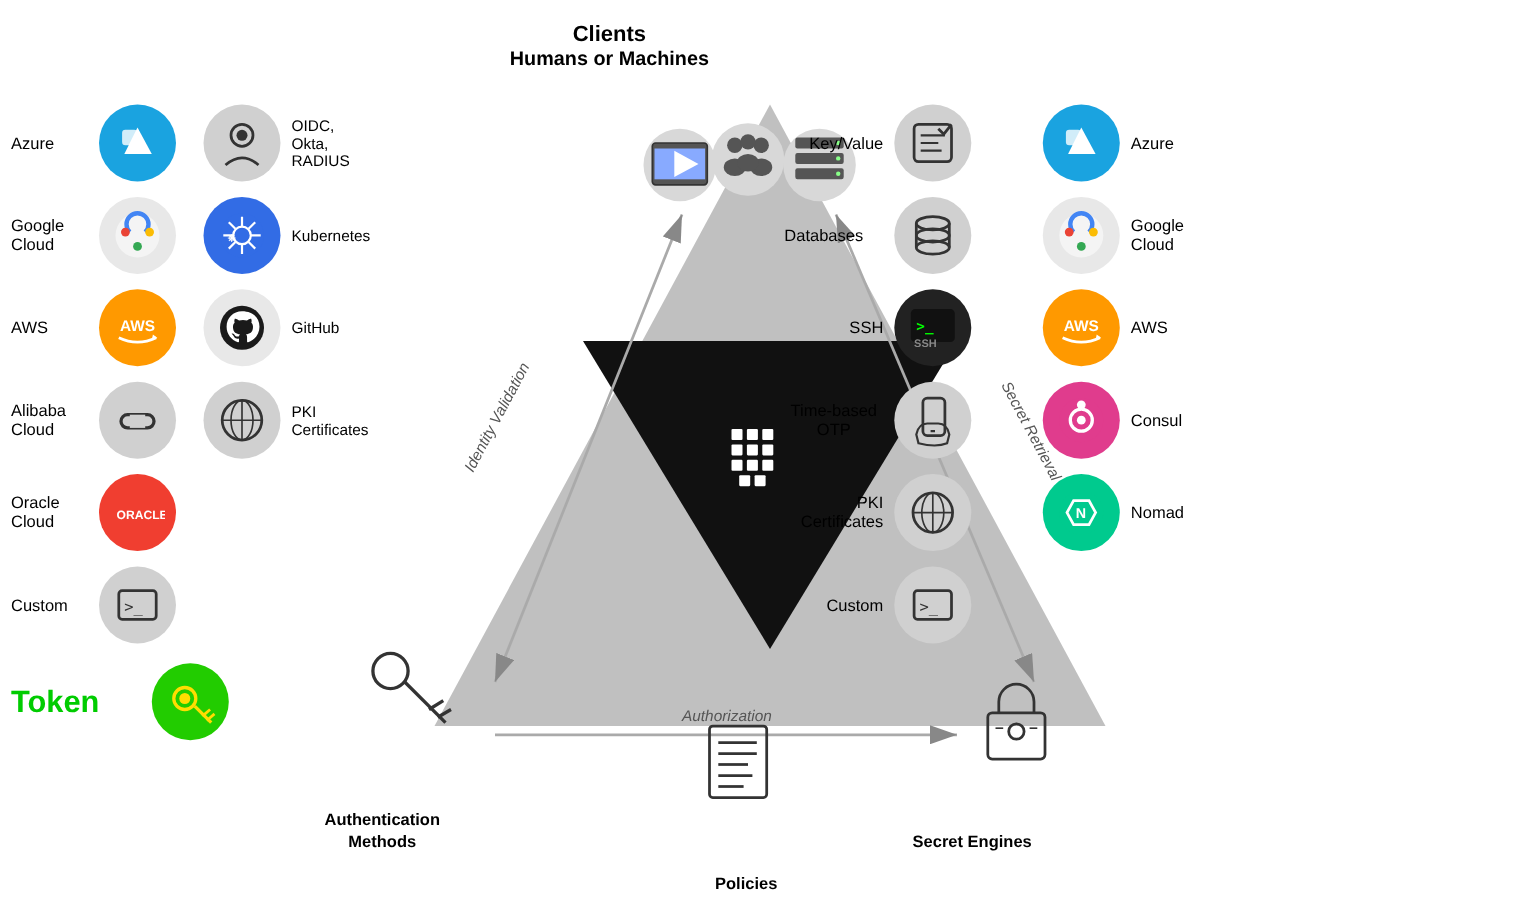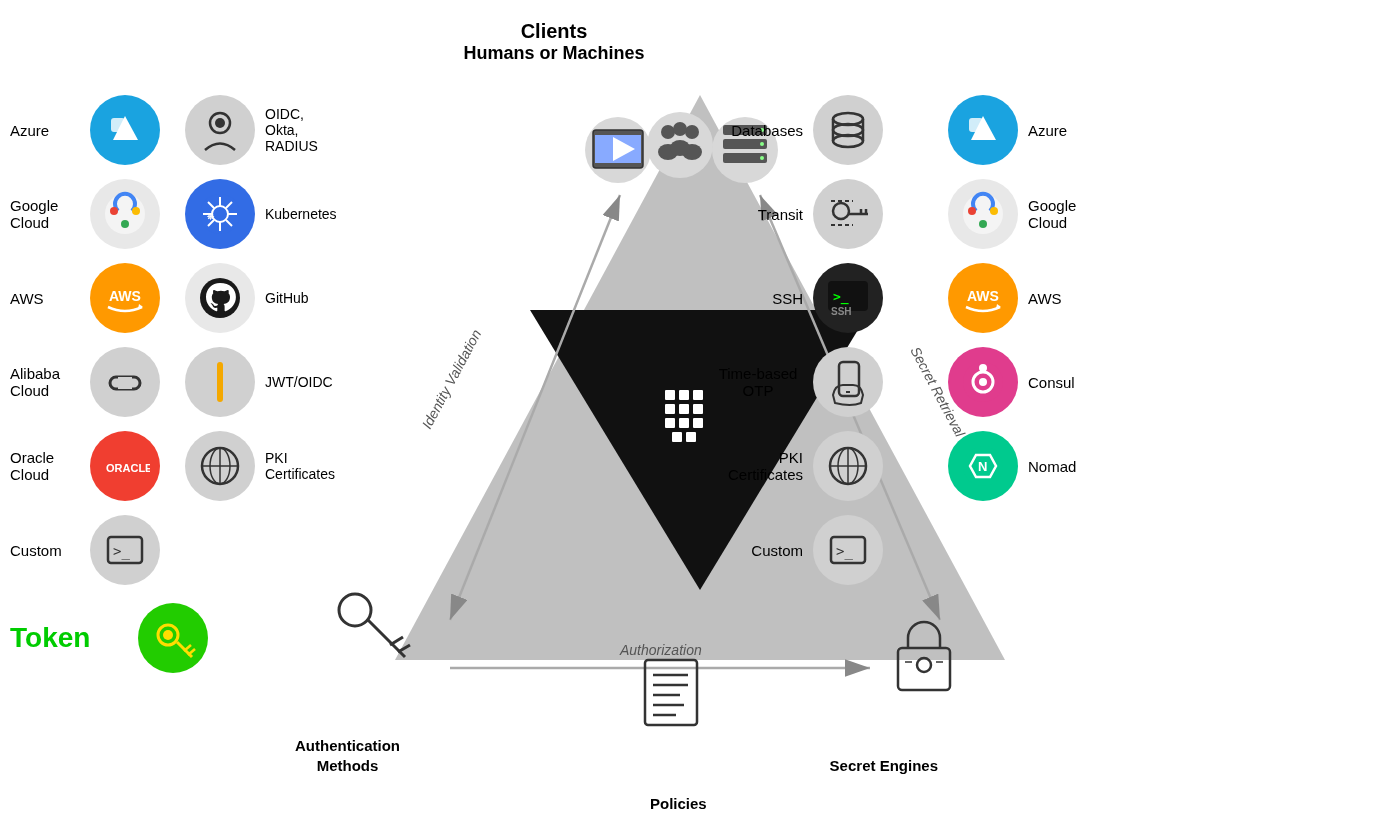--- a/index.html
+++ b/index.html
@@ -329,28 +329,20 @@
     <div class="left-row">
       <div class="icon-circle github-dark">
         <svg width="50" height="50" viewBox="0 0 50 50">
           <circle cx="25" cy="25" r="20" fill="#1a1a1a"></circle>
           <path d="M25 10 C17 10 11 16 11 24 C11 30.6 15.3 36.2 21.3 38.2 C22 38.4 22.3 37.9 22.3 37.5 C22.3 37.2 22.3 36.2 22.3 34.8 C18.5 35.6 17.7 33 17.7 33 C17.1 31.5 16.2 31 16.2 31 C15 30.2 16.3 30.2 16.3 30.2 C17.6 30.3 18.3 31.5 18.3 31.5 C19.5 33.5 21.4 32.9 22.3 32.6 C22.4 31.7 22.8 31.2 23.2 30.9 C20.1 30.6 16.8 29.4 16.8 24 C16.8 22.5 17.3 21.3 18.3 20.3 C18.2 20 17.7 18.7 18.4 16.9 C18.4 16.9 19.5 16.6 22.3 18.3 C23.5 18 24.7 17.8 25.9 17.8 C27.1 17.8 28.3 18 29.5 18.3 C32.3 16.6 33.4 16.9 33.4 16.9 C34.1 18.7 33.6 20 33.5 20.3 C34.5 21.3 35 22.5 35 24 C35 29.4 31.7 30.6 28.6 30.9 C29.1 31.3 29.6 32.2 29.6 33.6 L29.6 37.5 C29.6 37.9 29.8 38.4 30.6 38.2 C36.6 36.2 40.9 30.6 40.9 24 C40.9 16 34.9 10 25 10Z" fill="white"></path>
         </svg>
       </div>
       <span style="font-size:14px; font-weight:400;">GitHub</span>
     </div>
 
-    <div class="left-row">
-      <div class="icon-circle" style="background:#d0d0d0;">
-        <svg width="50" height="50" viewBox="0 0 50 50">
-          <rect x="22" y="5" width="6" height="40" rx="3" fill="#f4a800"></rect>
-        </svg>
-      </div>
-      <span style="font-size:14px; font-weight:500;">JWT/OIDC</span>
-    </div>
 
     <div class="left-row">
       <div class="icon-circle" style="background:#d0d0d0;">
         <svg width="50" height="50" viewBox="0 0 50 50">
           <circle cx="25" cy="25" r="18" fill="none" stroke="#333" stroke-width="2.5"></circle>
           <line x1="25" y1="7" x2="25" y2="43" stroke="#333" stroke-width="1.5"></line>
           <line x1="7" y1="25" x2="43" y2="25" stroke="#333" stroke-width="1.5"></line>
           <ellipse cx="25" cy="25" rx="10" ry="18" fill="none" stroke="#333" stroke-width="1.5"></ellipse>
         </svg>
       </div>
@@ -363,49 +355,47 @@
   <div style="position:absolute; bottom:55px; left:295px; text-align:center; font-size:15px; font-weight:bold; z-index:10; line-height:1.3;">
     Authentication<br>Methods
   </div>
 
   <div style="position:absolute; bottom:18px; left:650px; text-align:center; font-size:15px; font-weight:bold; z-index:10;">Policies</div>
 
   <div style="position:absolute; bottom:55px; right:170px; text-align:center; font-size:15px; font-weight:bold; z-index:10; line-height:1.3;">Secret Engines</div>
 
   <div style="position:absolute; right:225px; top:95px; display:flex; flex-direction:column; gap:14px; z-index:10;">
 
-
-    <div class="right-row">
-      <span style="font-size:15px; font-weight:500; min-width:90px; text-align:right;">Databases</span>
+    <div class="right-row">
+      <span style="font-size:15px; font-weight:500; min-width:90px; text-align:right;">Key/Value</span>
+      <div class="icon-circle" style="background:#d0d0d0;">
+        <svg width="50" height="50" viewBox="0 0 50 50">
+          <rect x="8" y="8" width="34" height="34" rx="4" fill="none" stroke="#333" stroke-width="2.5"></rect>
+          <line x1="14" y1="18" x2="36" y2="18" stroke="#333" stroke-width="2"></line>
+          <line x1="14" y1="25" x2="30" y2="25" stroke="#333" stroke-width="2"></line>
+          <line x1="14" y1="32" x2="33" y2="32" stroke="#333" stroke-width="2"></line>
+
+          <polyline points="30,12 35,17 42,8" fill="none" stroke="#333" stroke-width="2.5"></polyline>
+        </svg>
+      </div>
+    </div>
+
+    <div class="right-row">
+      <span style="font-size:15px; font-weight:500; min-width:90px; text-align:left;">Databases</span>
       <div class="icon-circle" style="background:#d0d0d0;">
         <svg width="50" height="50" viewBox="0 0 50 50">
           <ellipse cx="25" cy="14" rx="15" ry="6" fill="none" stroke="#333" stroke-width="2.5"></ellipse>
           <line x1="10" y1="14" x2="10" y2="36" stroke="#333" stroke-width="2.5"></line>
           <line x1="40" y1="14" x2="40" y2="36" stroke="#333" stroke-width="2.5"></line>
           <ellipse cx="25" cy="36" rx="15" ry="6" fill="none" stroke="#333" stroke-width="2.5"></ellipse>
           <ellipse cx="25" cy="25" rx="15" ry="6" fill="none" stroke="#333" stroke-width="2.5"></ellipse>
         </svg>
       </div>
     </div>
 
-    <div class="right-row">
-      <span style="font-size:15px; font-weight:500; min-width:90px; text-align:right;">Transit</span>
-      <div class="icon-circle" style="background:#d0d0d0;">
-        <svg width="50" height="50" viewBox="0 0 50 50">
-
-          <circle cx="18" cy="22" r="8" fill="none" stroke="#333" stroke-width="2.5"></circle>
-          <line x1="25" y1="25" x2="45" y2="25" stroke="#333" stroke-width="2.5"></line>
-          <line x1="38" y1="20" x2="38" y2="25" stroke="#333" stroke-width="2.5"></line>
-          <line x1="43" y1="20" x2="43" y2="25" stroke="#333" stroke-width="2.5"></line>
-
-          <line x1="8" y1="12" x2="30" y2="12" stroke="#333" stroke-width="2" stroke-dasharray="4,3"></line>
-          <line x1="8" y1="36" x2="30" y2="36" stroke="#333" stroke-width="2" stroke-dasharray="4,3"></line>
-        </svg>
-      </div>
-    </div>
 
     <div class="right-row">
       <span style="font-size:15px; font-weight:500; min-width:90px; text-align:right;">SSH</span>
       <div class="icon-circle" style="background:#222;">
         <svg width="50" height="50" viewBox="0 0 50 50">
           <rect x="5" y="8" width="40" height="30" rx="4" fill="#111"></rect>
           <text x="10" y="28" font-size="13" fill="#00ff00" font-family="monospace" font-weight="bold">&gt;_</text>
           <text x="8" y="42" font-size="10" fill="#888" font-family="Arial" font-weight="bold">SSH</text>
         </svg>
       </div>

